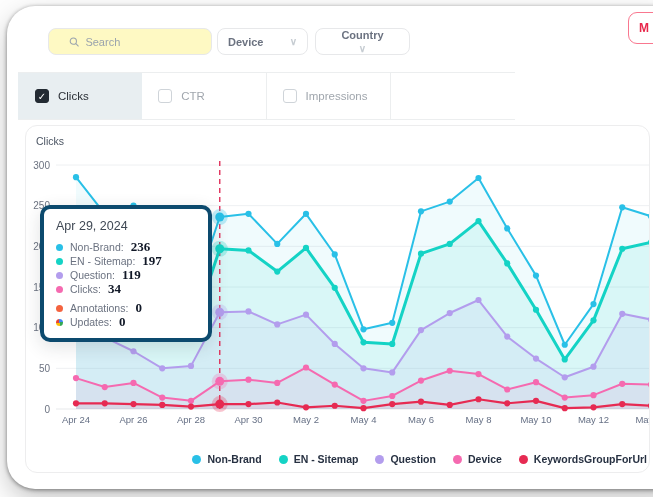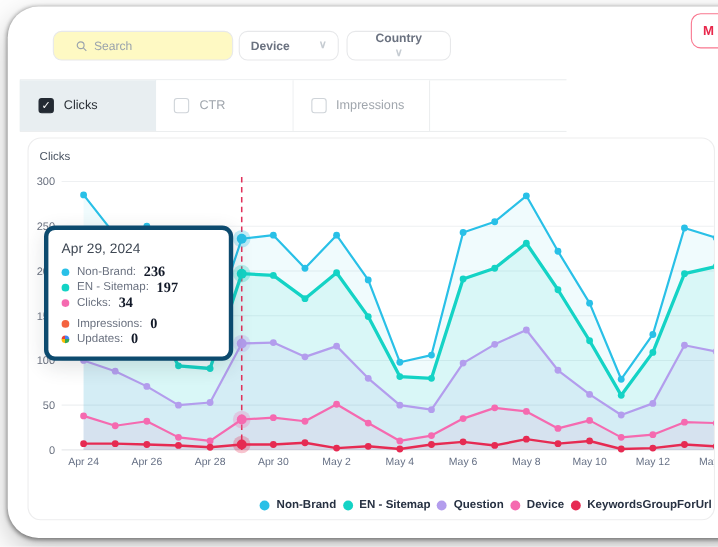--- a/index.html
+++ b/index.html
@@ -38,21 +38,21 @@
   .tab:first-child { border-left:1px solid #eceeef; }
   .tab.active { background:#e8eef1; color:#2a2f36; border-color:#e8eef1; }
   .cbx { width:14px; height:14px; border-radius:3px; border:1px solid #cfd4d9;
     background:#fff; display:flex; align-items:center; justify-content:center;
     font-size:10px; color:#fff; flex:0 0 auto; }
   .cbx.checked { background:#232a33; border-color:#232a33; }
 
   
   .chart-card { position:absolute; left:25px; top:125px; width:625px; height:348px;
     border:1px solid #ededee; border-radius:12px; background:#fff; }
-  .legend { position:absolute; right:2px; bottom:7px; display:flex; gap:6px;
+  .legend { position:absolute; right:2px; bottom:7px; display:flex; gap:17px;
     align-items:flex-end; }
   .legend-item { display:flex; align-items:center; gap:6px; font-size:10.5px;
     font-weight:bold; color:#273142; cursor:pointer; white-space:nowrap; }
   .ldot { width:9px; height:9px; border-radius:50%; flex:0 0 auto; }
 
   
   .tooltip { position:absolute; left:40px; top:205px; width:172px; background:#fff;
     border:4px solid #0c4a6e; border-radius:10px; padding:10px 12px 9px 12px;
     box-shadow:0 5px 18px rgba(40,50,60,.14); z-index:5; }
   .tt-date { font-size:12.5px; color:#3f4854; margin-bottom:7px; }
@@ -283,29 +283,34 @@
           <span class="dot" style="background: rgb(41, 192, 231);"></span>
           <span>Non-Brand: </span>
           <span class="val">236</span>
         </div>
         <div class="tt-row">
           <span class="dot" style="background: rgb(20, 211, 197);"></span>
           <span>EN - Sitemap: </span>
           <span class="val">197</span>
         </div>
         <div class="tt-row">
+          <span class="dot" style="background: rgb(179, 157, 237);"></span>
+          <span>Question: </span>
+          <span class="val">119</span>
+        </div>
+        <div class="tt-row">
           <span class="dot" style="background: rgb(245, 106, 176);"></span>
           <span>Clicks: </span>
           <span class="val">34</span>
         </div>
       </div>
     <div id="tt-extra" class="tt-extra">
         <div class="tt-row">
           <span class="dot" style="background: rgb(244, 99, 63);"></span>
-          <span>Impressions: </span>
+          <span>Annotations: </span>
           <span class="val">0</span>
         </div>
         <div class="tt-row">
           <span class="dot dot-multi"></span>
           <span>Updates: </span>
           <span class="val">0</span>
         </div>
       </div>
   </div>
 </div>

